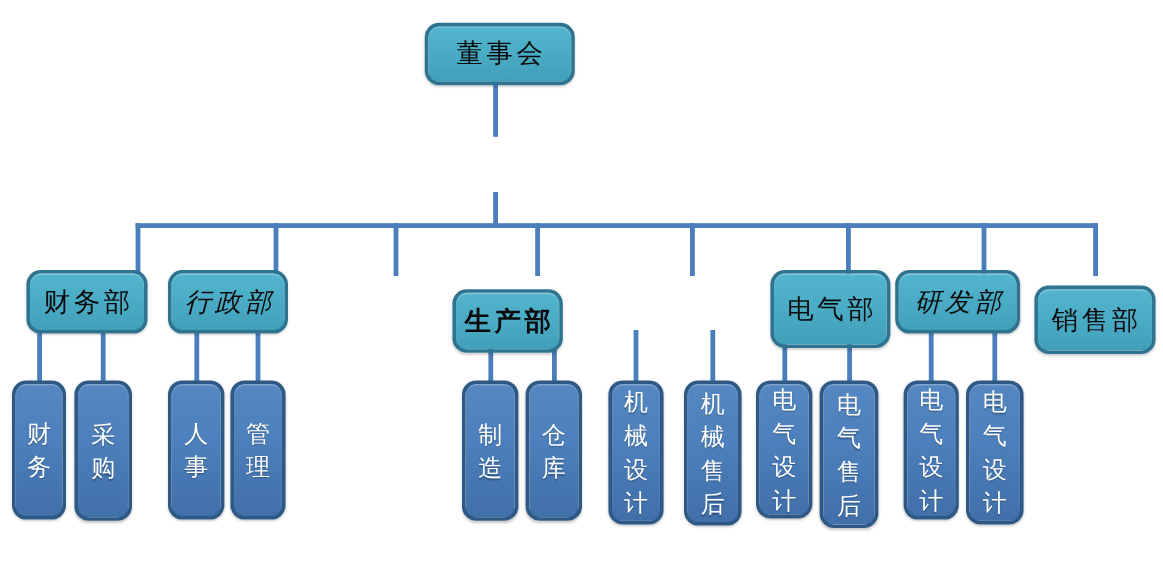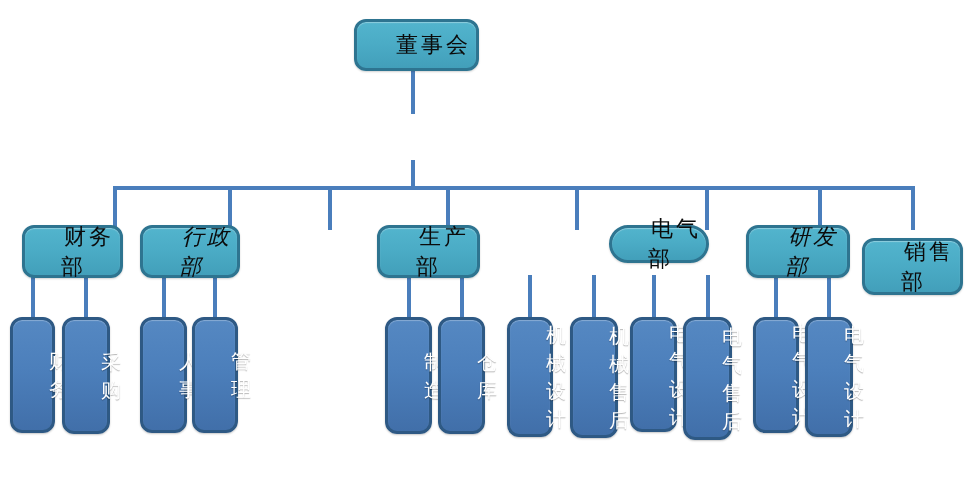--- a/index.html
+++ b/index.html
@@ -3,23 +3,22 @@
 <meta charset="utf-8">
 <style>
   html,body{margin:0;padding:0;background:#ffffff;}
   #stage{
     position:relative;width:969px;height:483px;background:#ffffff;overflow:hidden;
     font-family:"DejaVu Sans","Liberation Sans",sans-serif;
   }
   .connector{position:absolute;background:#4A7EBC;z-index:1;}
   .node{
     position:absolute;z-index:2;box-sizing:border-box;
-    display:flex;align-items:center;justify-content:flex-start;
+    display:flex;align-items:center;justify-content:center;
     border-radius:12px;
-    padding-left:36px;
   }
   .node.teal{
     background:linear-gradient(180deg,#52B4CD 0%,#4BACC6 45%,#429FBA 100%);
     border:3px solid #2E7490;
     color:#0b0b0b;font-size:22px;letter-spacing:3px;text-indent:3px;
     box-shadow:0 1px 2px rgba(0,0,0,0.18), inset 0 1px 1px rgba(255,255,255,0.35);
   }
   .node.blue{
     background:linear-gradient(180deg,#5588C2 0%,#4C7FBB 45%,#416FA9 100%);
     border:3px solid #2E5984;
@@ -74,21 +73,21 @@
     </div>
     <div class="connector" style="left: 213px; top: 275px; width: 4px; height: 46px;"></div>
     <div class="node blue" style="left: 192px; top: 317px; width: 46px; height: 116px;">
       <div class="vlabel">
         <div>管</div>
         <div>理</div>
       </div>
     </div>
     <div class="connector" style="left: 328px; top: 186px; width: 4px; height: 44px;"></div>
     <div class="connector" style="left: 446px; top: 186px; width: 4px; height: 44px;"></div>
-    <div class="node teal" style="left: 377px; top: 225px; width: 103px; height: 53px;">
+    <div class="node teal" style="left: 377px; top: 241px; width: 92px; height: 53px; font-weight: bold;">
       <span>生产部</span>
     </div>
     <div class="connector" style="left: 407px; top: 275px; width: 4px; height: 46px;"></div>
     <div class="node blue" style="left: 385px; top: 317px; width: 47px; height: 117px;">
       <div class="vlabel">
         <div>制</div>
         <div>造</div>
       </div>
     </div>
     <div class="connector" style="left: 460px; top: 275px; width: 4px; height: 46px;"></div>
@@ -111,21 +110,21 @@
     <div class="connector" style="left: 592px; top: 275px; width: 4px; height: 46px;"></div>
     <div class="node blue" style="left: 570px; top: 317px; width: 48px; height: 121px;">
       <div class="vlabel">
         <div>机</div>
         <div>械</div>
         <div>售</div>
         <div>后</div>
       </div>
     </div>
     <div class="connector" style="left: 705px; top: 186px; width: 4px; height: 44px;"></div>
-    <div class="node teal" style="left: 609px; top: 225px; width: 100px; height: 38px; border-radius: 22px;">
+    <div class="node teal" style="left: 642px; top: 225px; width: 100px; height: 65px;">
       <span>电气部</span>
     </div>
     <div class="connector" style="left: 652px; top: 275px; width: 4px; height: 46px;"></div>
     <div class="node blue" style="left: 630px; top: 317px; width: 47px; height: 115px;">
       <div class="vlabel">
         <div>电</div>
         <div>气</div>
         <div>设</div>
         <div>计</div>
       </div>

